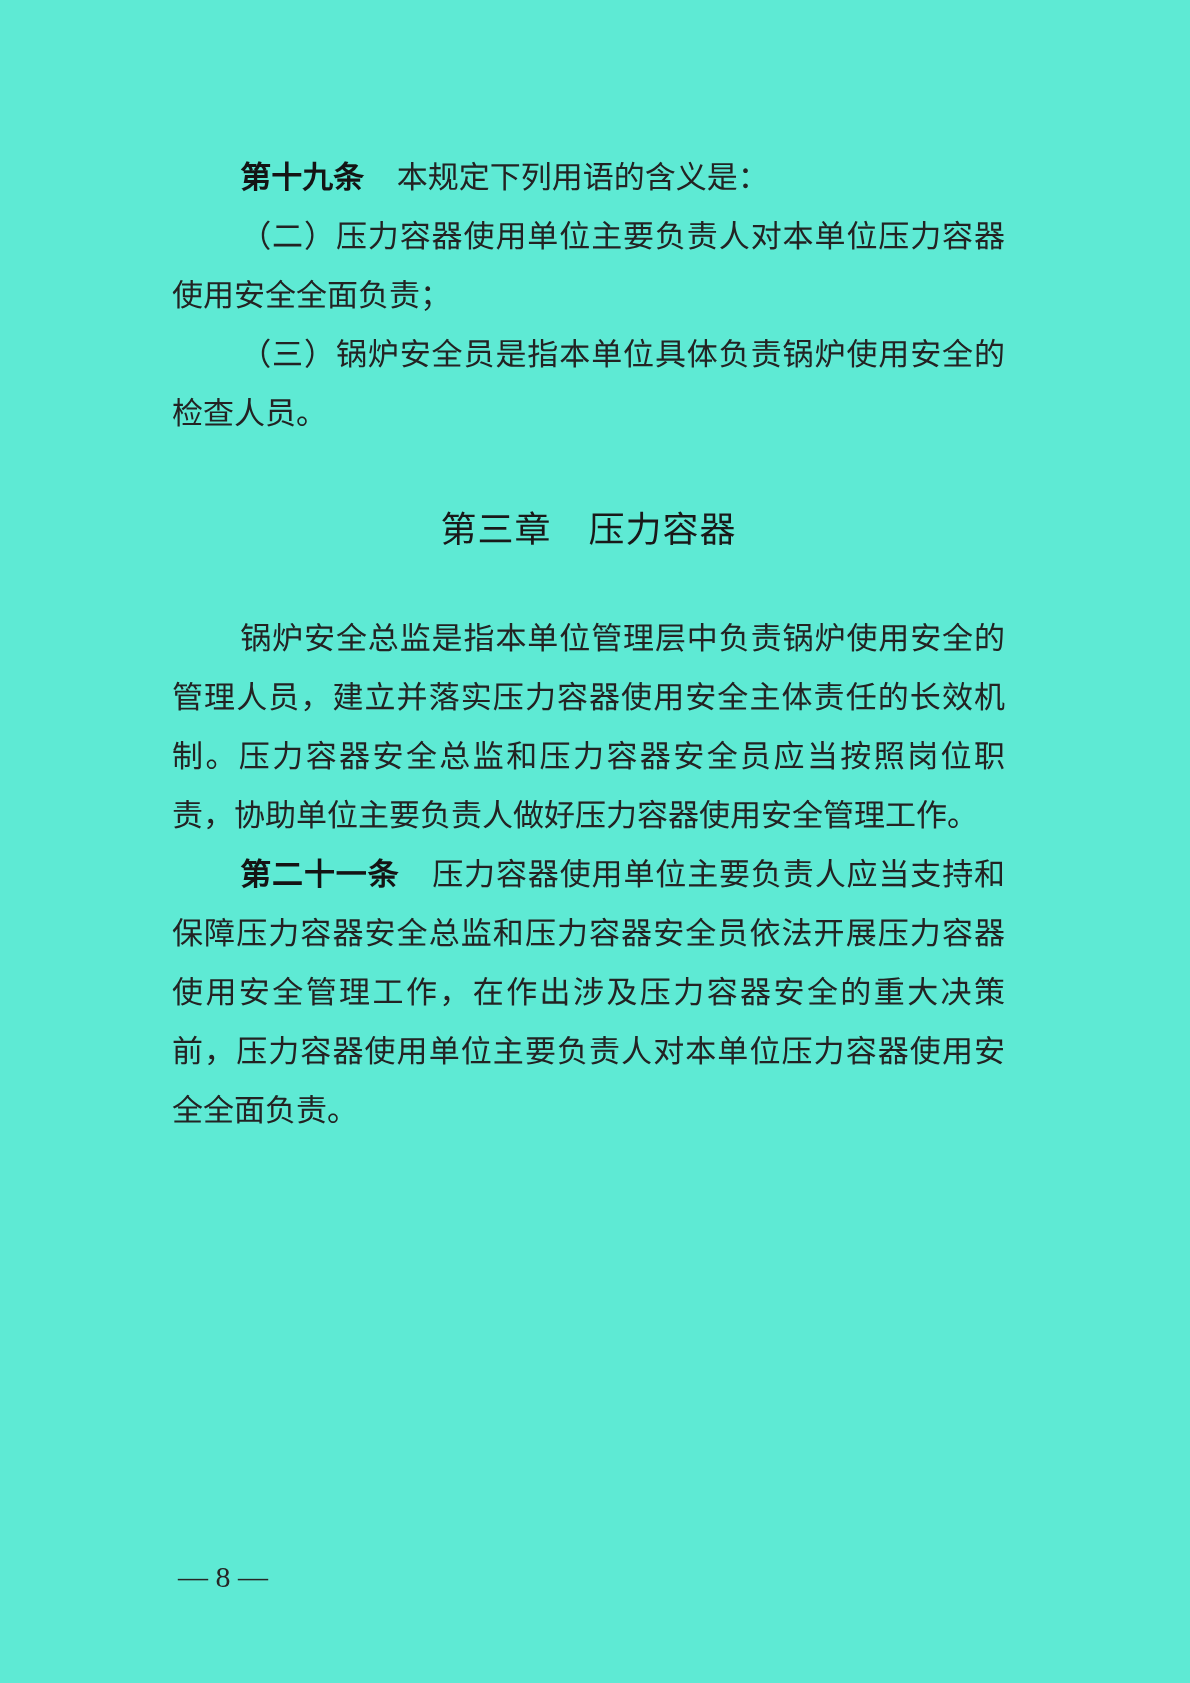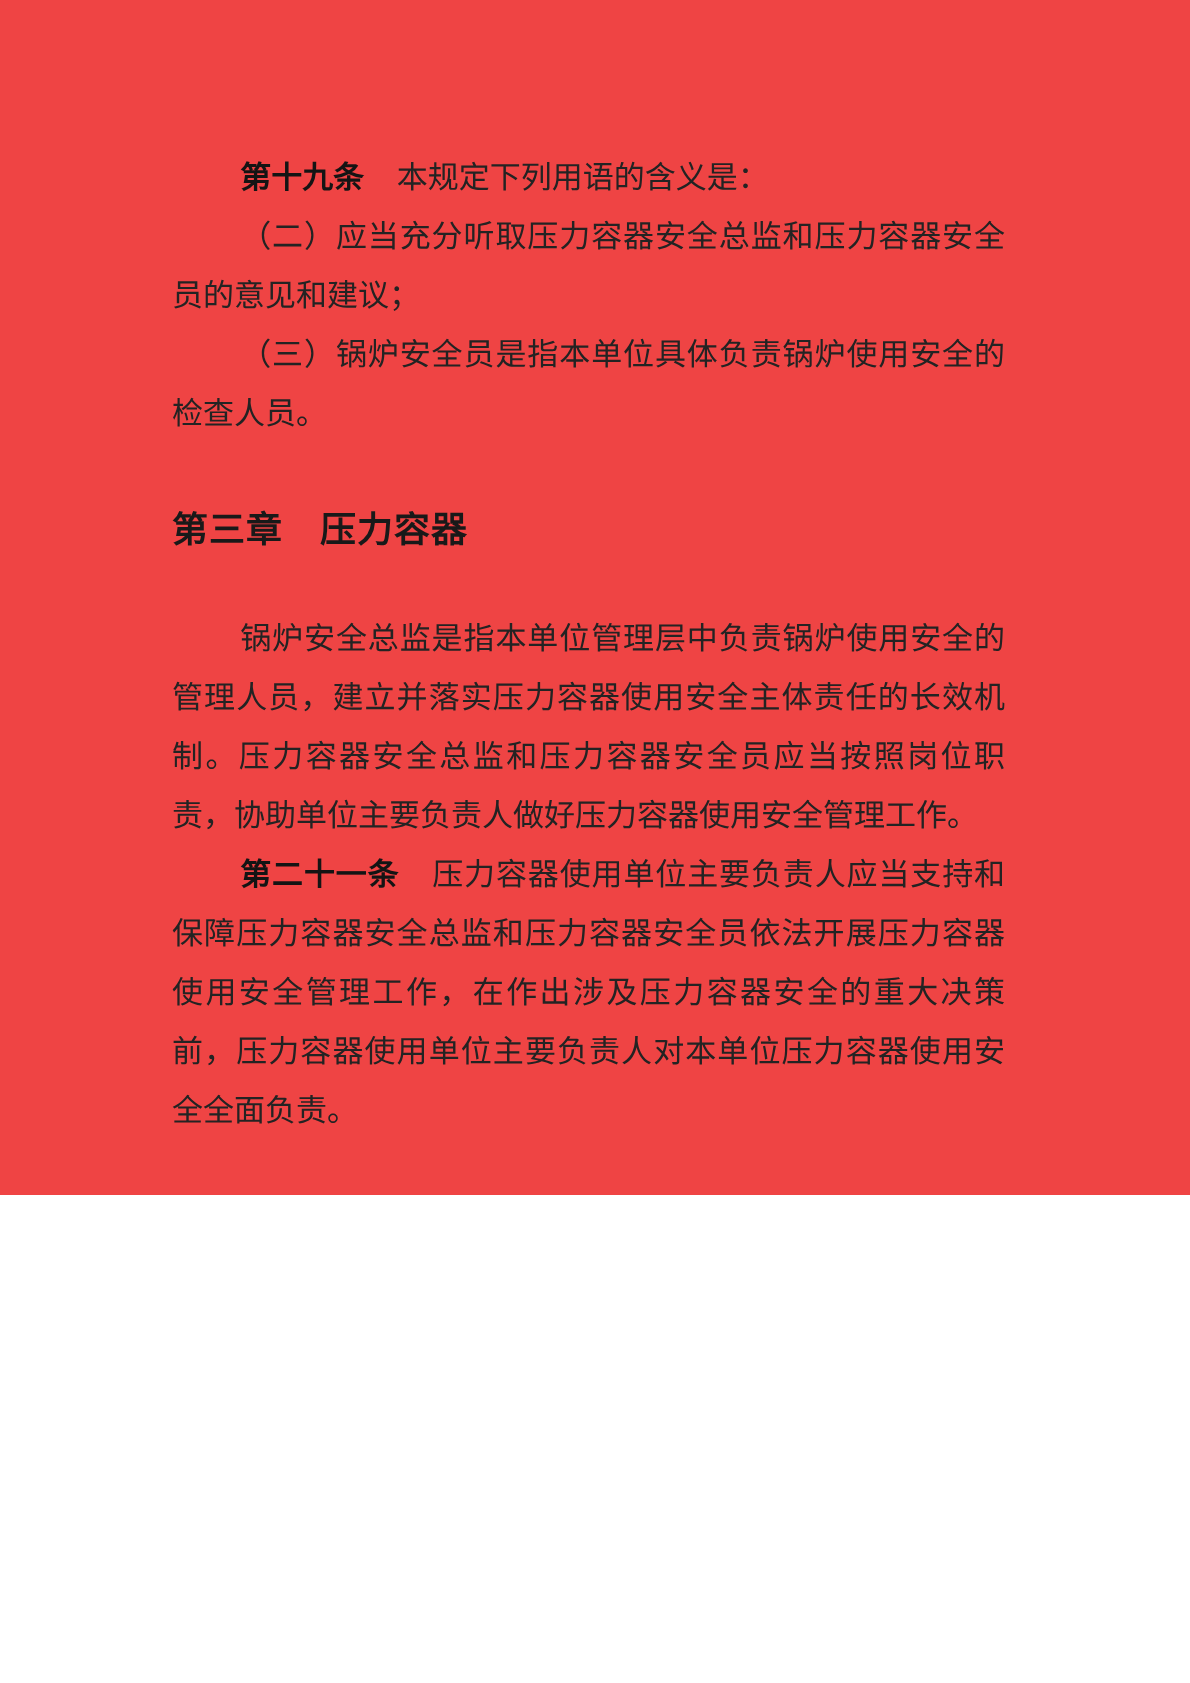--- a/index.html
+++ b/index.html
@@ -1,20 +1,20 @@
 <!DOCTYPE html>
 <html lang="zh-CN"><head>
 <meta charset="utf-8">
 <style>
   html, body { margin: 0; padding: 0; background: #ffffff; }
   .page {
     position: relative;
     width: 1190px;
-    height: 1195px;
-    background: #ef4444;
+    height: 1683px;
+    background: #5eead4;
     overflow: hidden;
     font-family: "Liberation Serif", serif;
     color: #232323;
   }
   .body-text {
     padding: 148px 185px 0 172px;
   }
   .para {
     margin: 0;
     font-size: 31px;
@@ -23,25 +23,25 @@
     text-indent: 2.2em;
   }
   .lead {
     font-weight: bold;
     color: #141414;
     margin-right: 1.05em;
   }
   .chapter {
     margin: 57px 0 50px 0;
     font-family: "Liberation Sans", sans-serif;
-    font-weight: bold;
+    font-weight: normal;
     font-size: 36px;
     line-height: 59px;
     letter-spacing: 1px;
-    text-align: left;
+    text-align: center;
     text-indent: 0;
     color: #191919;
   }
   .pageno {
     position: absolute;
     left: 178px;
     top: 1560px;
     font-size: 30px;
     line-height: 34px;
     color: #262626;
@@ -50,21 +50,21 @@
 </style>
 </head>
 <body>
 
 <div class="page">
   <div class="body-text">
 
     <p class="para"><span class="lead">第十九条</span><span>本规定下列用语的含义是：</span></p>
 
 
-    <p class="para">（二）应当充分听取压力容器安全总监和压力容器安全员的意见和建议；</p>
+    <p class="para">（二）压力容器使用单位主要负责人对本单位压力容器使用安全全面负责；</p>
 
     <p class="para">（三）锅炉安全员是指本单位具体负责锅炉使用安全的检查人员。</p>
 
     <h2 class="chapter">第三章　压力容器</h2>
 
 
     <p class="para">锅炉安全总监是指本单位管理层中负责锅炉使用安全的管理人员，建立并落实压力容器使用安全主体责任的长效机制。压力容器安全总监和压力容器安全员应当按照岗位职责，协助单位主要负责人做好压力容器使用安全管理工作。</p>
 
     <p class="para"><span class="lead">第二十一条</span><span>压力容器使用单位主要负责人应当支持和保障压力容器安全总监和压力容器安全员依法开展压力容器使用安全管理工作，在作出涉及压力容器安全的重大决策前，压力容器使用单位主要负责人对本单位压力容器使用安全全面负责。</span></p>
 

